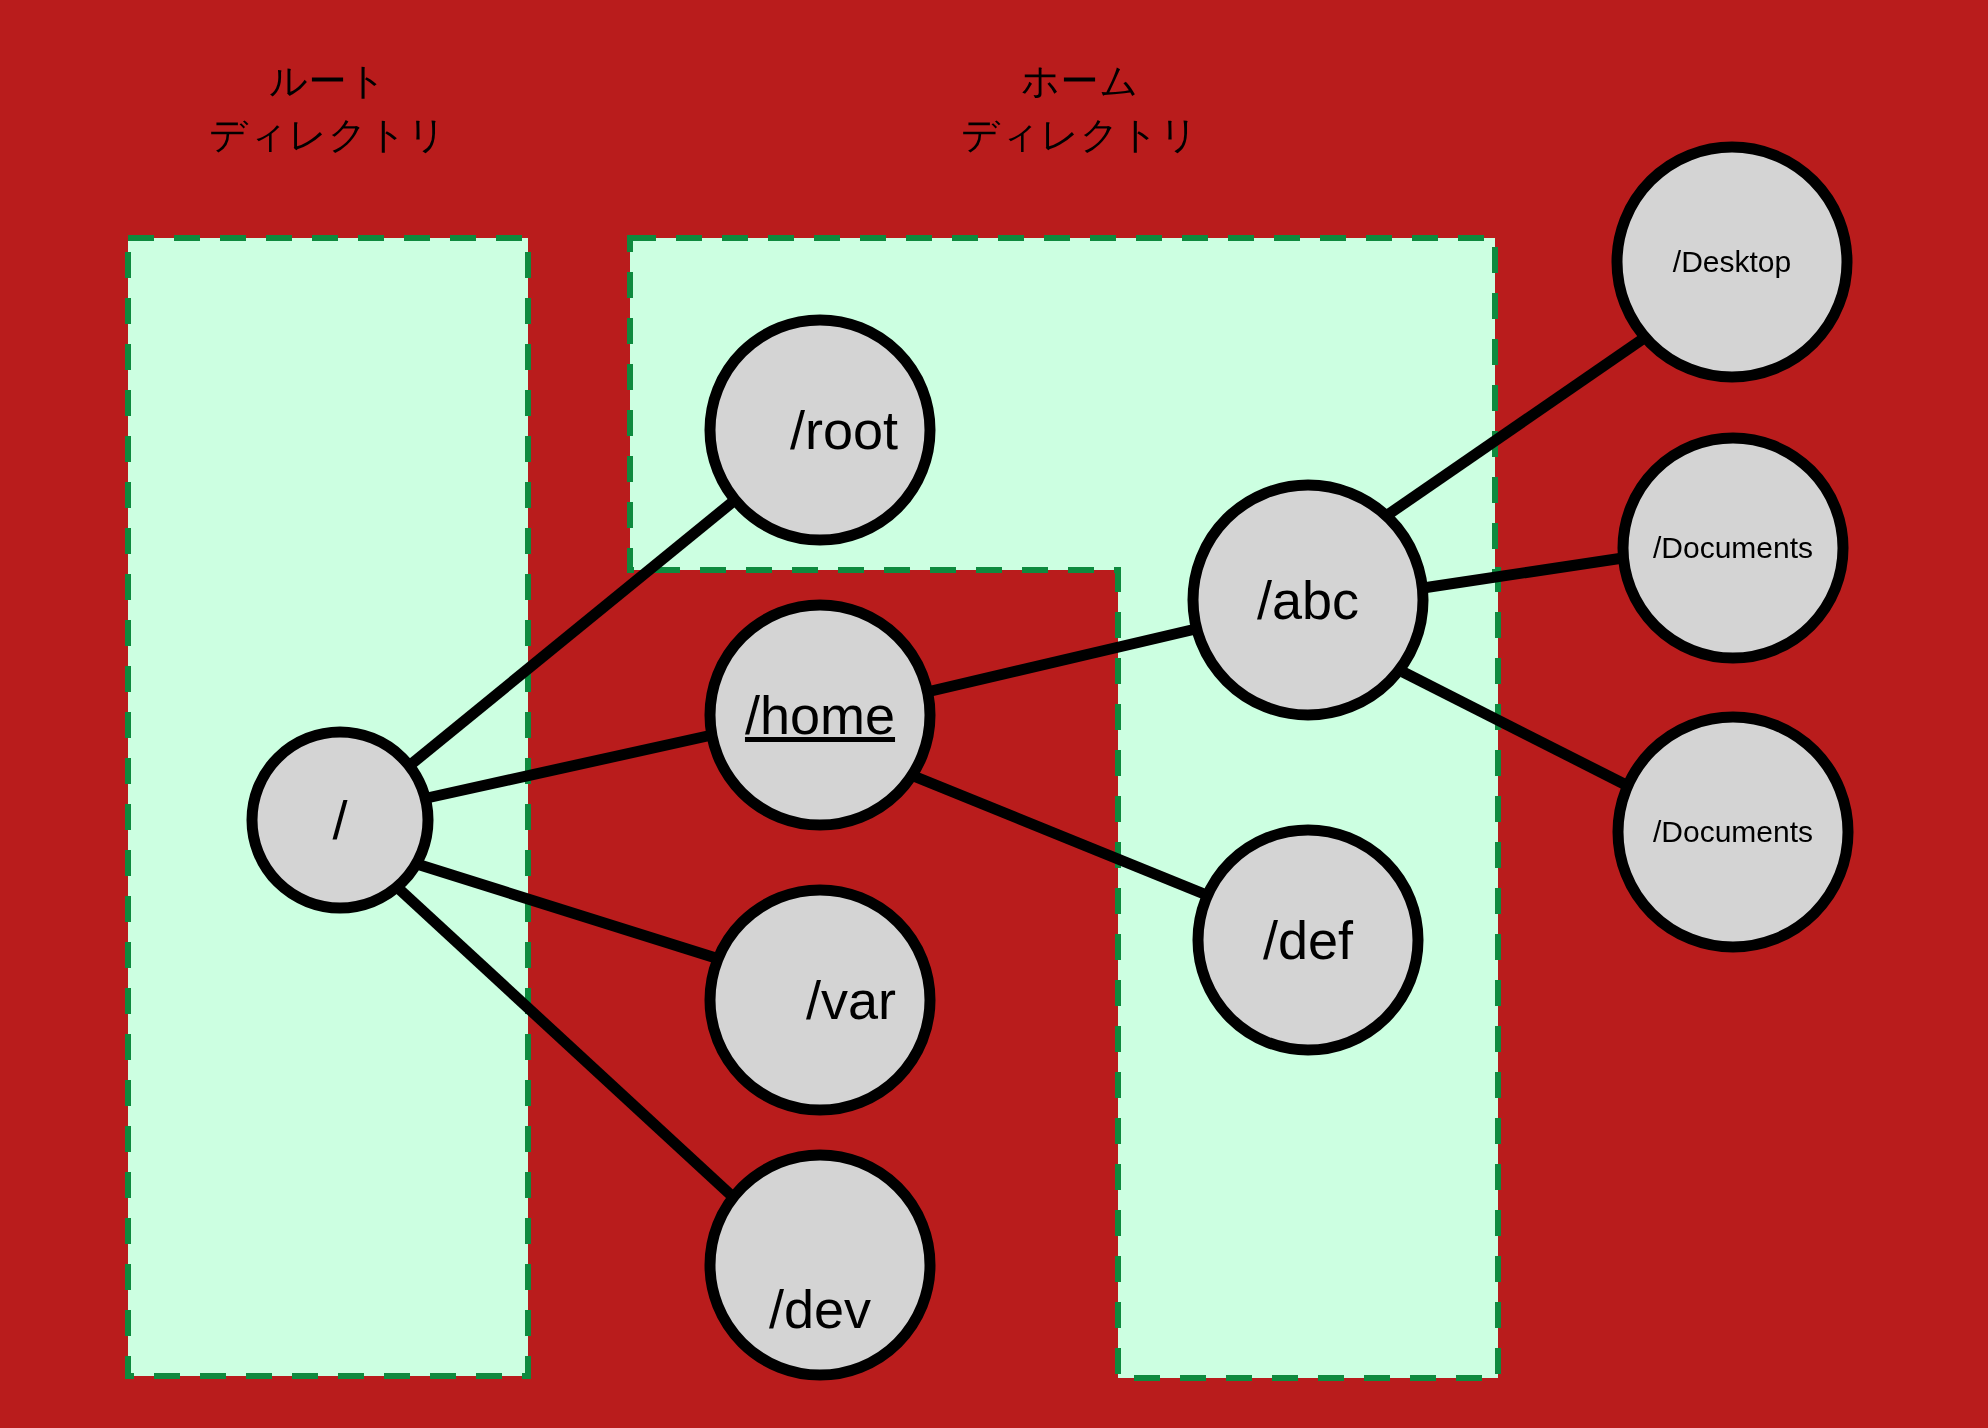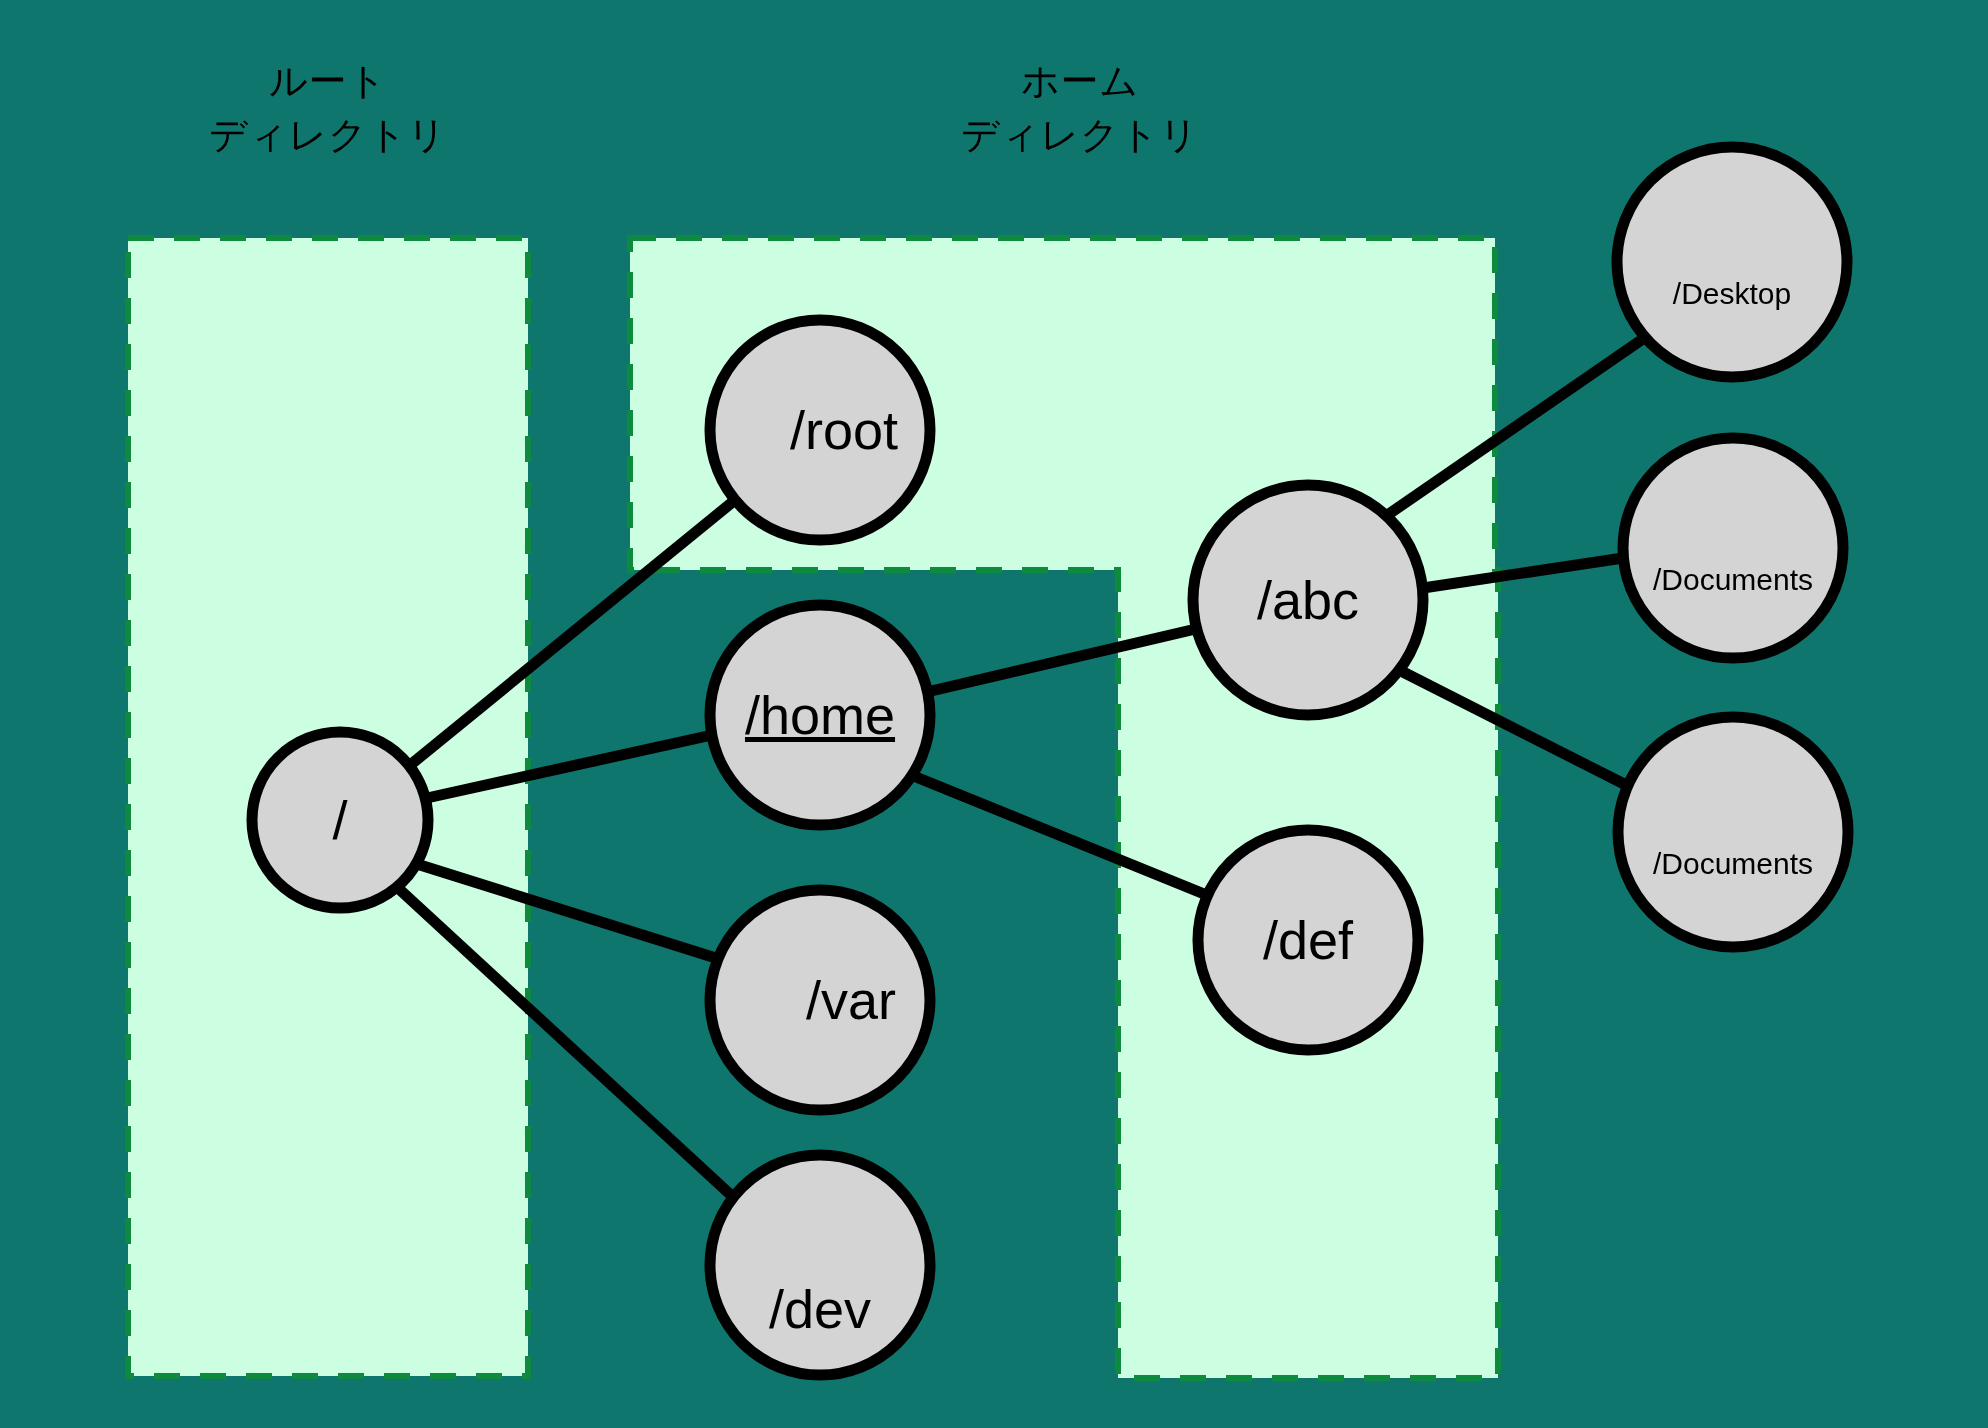--- a/index.html
+++ b/index.html
@@ -1,21 +1,21 @@
 <!DOCTYPE html>
 <html><head>
 <meta charset="utf-8">
 <style>
   html,body{margin:0;padding:0;background:#ffffff;}
   body{font-family:"Liberation Sans","DejaVu Sans",sans-serif;}
   #stage{
     position:relative;
     width:1988px;
     height:1428px;
-    background:#0f766e;
+    background:#b91c1c;
     overflow:hidden;
   }
   #stage svg{position:absolute;left:0;top:0;width:1988px;height:1428px;}
   .grouplabel{
     position:absolute;
     text-align:center;
     color:#000000;
     font-size:38px;
     line-height:1.42;
     font-family:"DejaVu Sans","Liberation Sans",sans-serif;
@@ -25,21 +25,21 @@
   .nodelabel{
     position:absolute;
     color:#000000;
     text-align:center;
     white-space:nowrap;
     transform:translate(-50%,-50%);
     pointer-events:none;
     font-family:"Liberation Sans","DejaVu Sans",sans-serif;
   }
   .big{font-size:54px;}
-  .small{font-size:30px;margin-top:32px;}
+  .small{font-size:30px;}
 </style>
 </head>
 <body>
 
 <div id="stage">
 
   <svg viewBox="0 0 1988 1428" xmlns="http://www.w3.org/2000/svg">
     <g id="regions-layer">
         <rect x="128" y="238" width="400" height="1138" fill="#ccffe1" stroke="#0e8a3e" stroke-width="6" stroke-dasharray="26 20"></rect>
         <polygon points="630,238 1495,238 1495,570 1498,570 1498,1378 1118,1378 1118,570 630,570" fill="#ccffe1" stroke="#0e8a3e" stroke-width="6" stroke-dasharray="26 20"></polygon>

